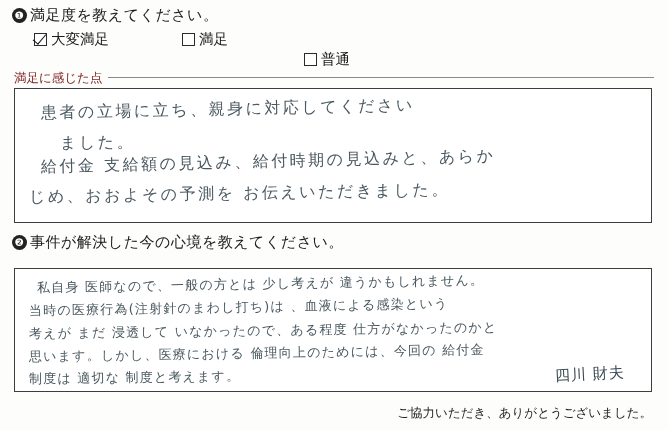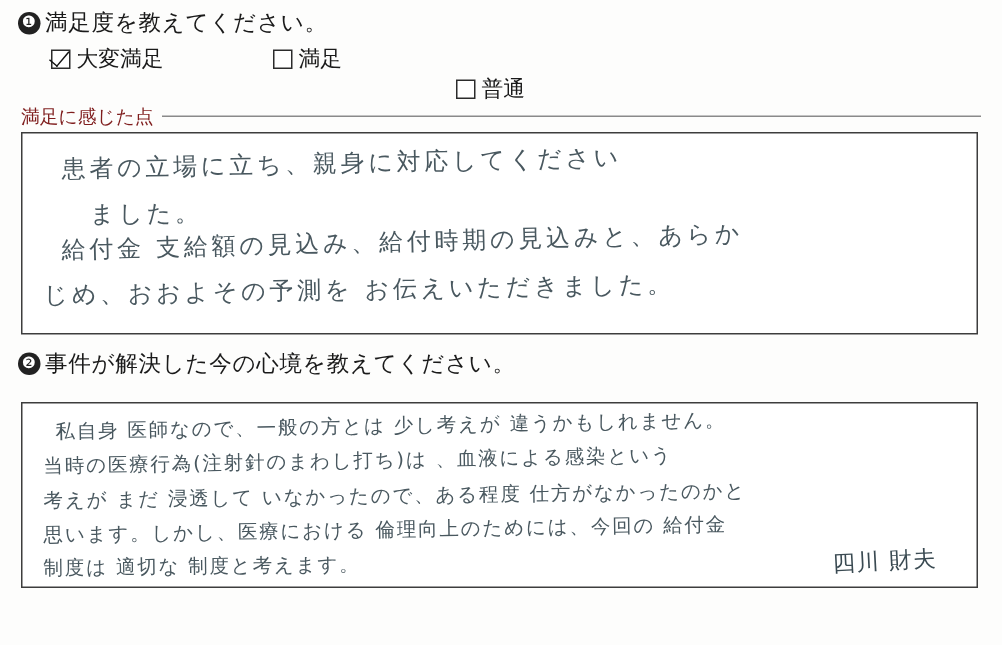--- a/index.html
+++ b/index.html
@@ -205,14 +205,15 @@
     <div class="hand">
       <div class="hw-line hw-b" style="left:22px; top:10px; transform: rotate(-1.0deg);">私自身 医師なので、一般の方とは 少し考えが 違うかもしれません。</div>
       <div class="hw-line hw-b" style="left:14px; top:33px; transform: rotate(-1.0deg);">当時の医療行為(注射針のまわし打ち)は 、血液による感染という</div>
       <div class="hw-line hw-b" style="left:14px; top:56px; transform: rotate(-0.8deg);">考えが まだ 浸透して いなかったので、ある程度 仕方がなかったのかと</div>
       <div class="hw-line hw-b" style="left:14px; top:79px; transform: rotate(-0.9deg);">思います。しかし、医療における 倫理向上のためには、今回の 給付金</div>
       <div class="hw-line hw-b" style="left:14px; top:101px; transform: rotate(-0.7deg);">制度は 適切な 制度と考えます。</div>
       <div class="sig" style="left:540px; top:96px;">四川 財夫</div>
     </div>
   </div>
 
+  <div class="thanks">ご協力いただき、ありがとうございました。</div>
 
 </div>
 
 </body></html>

